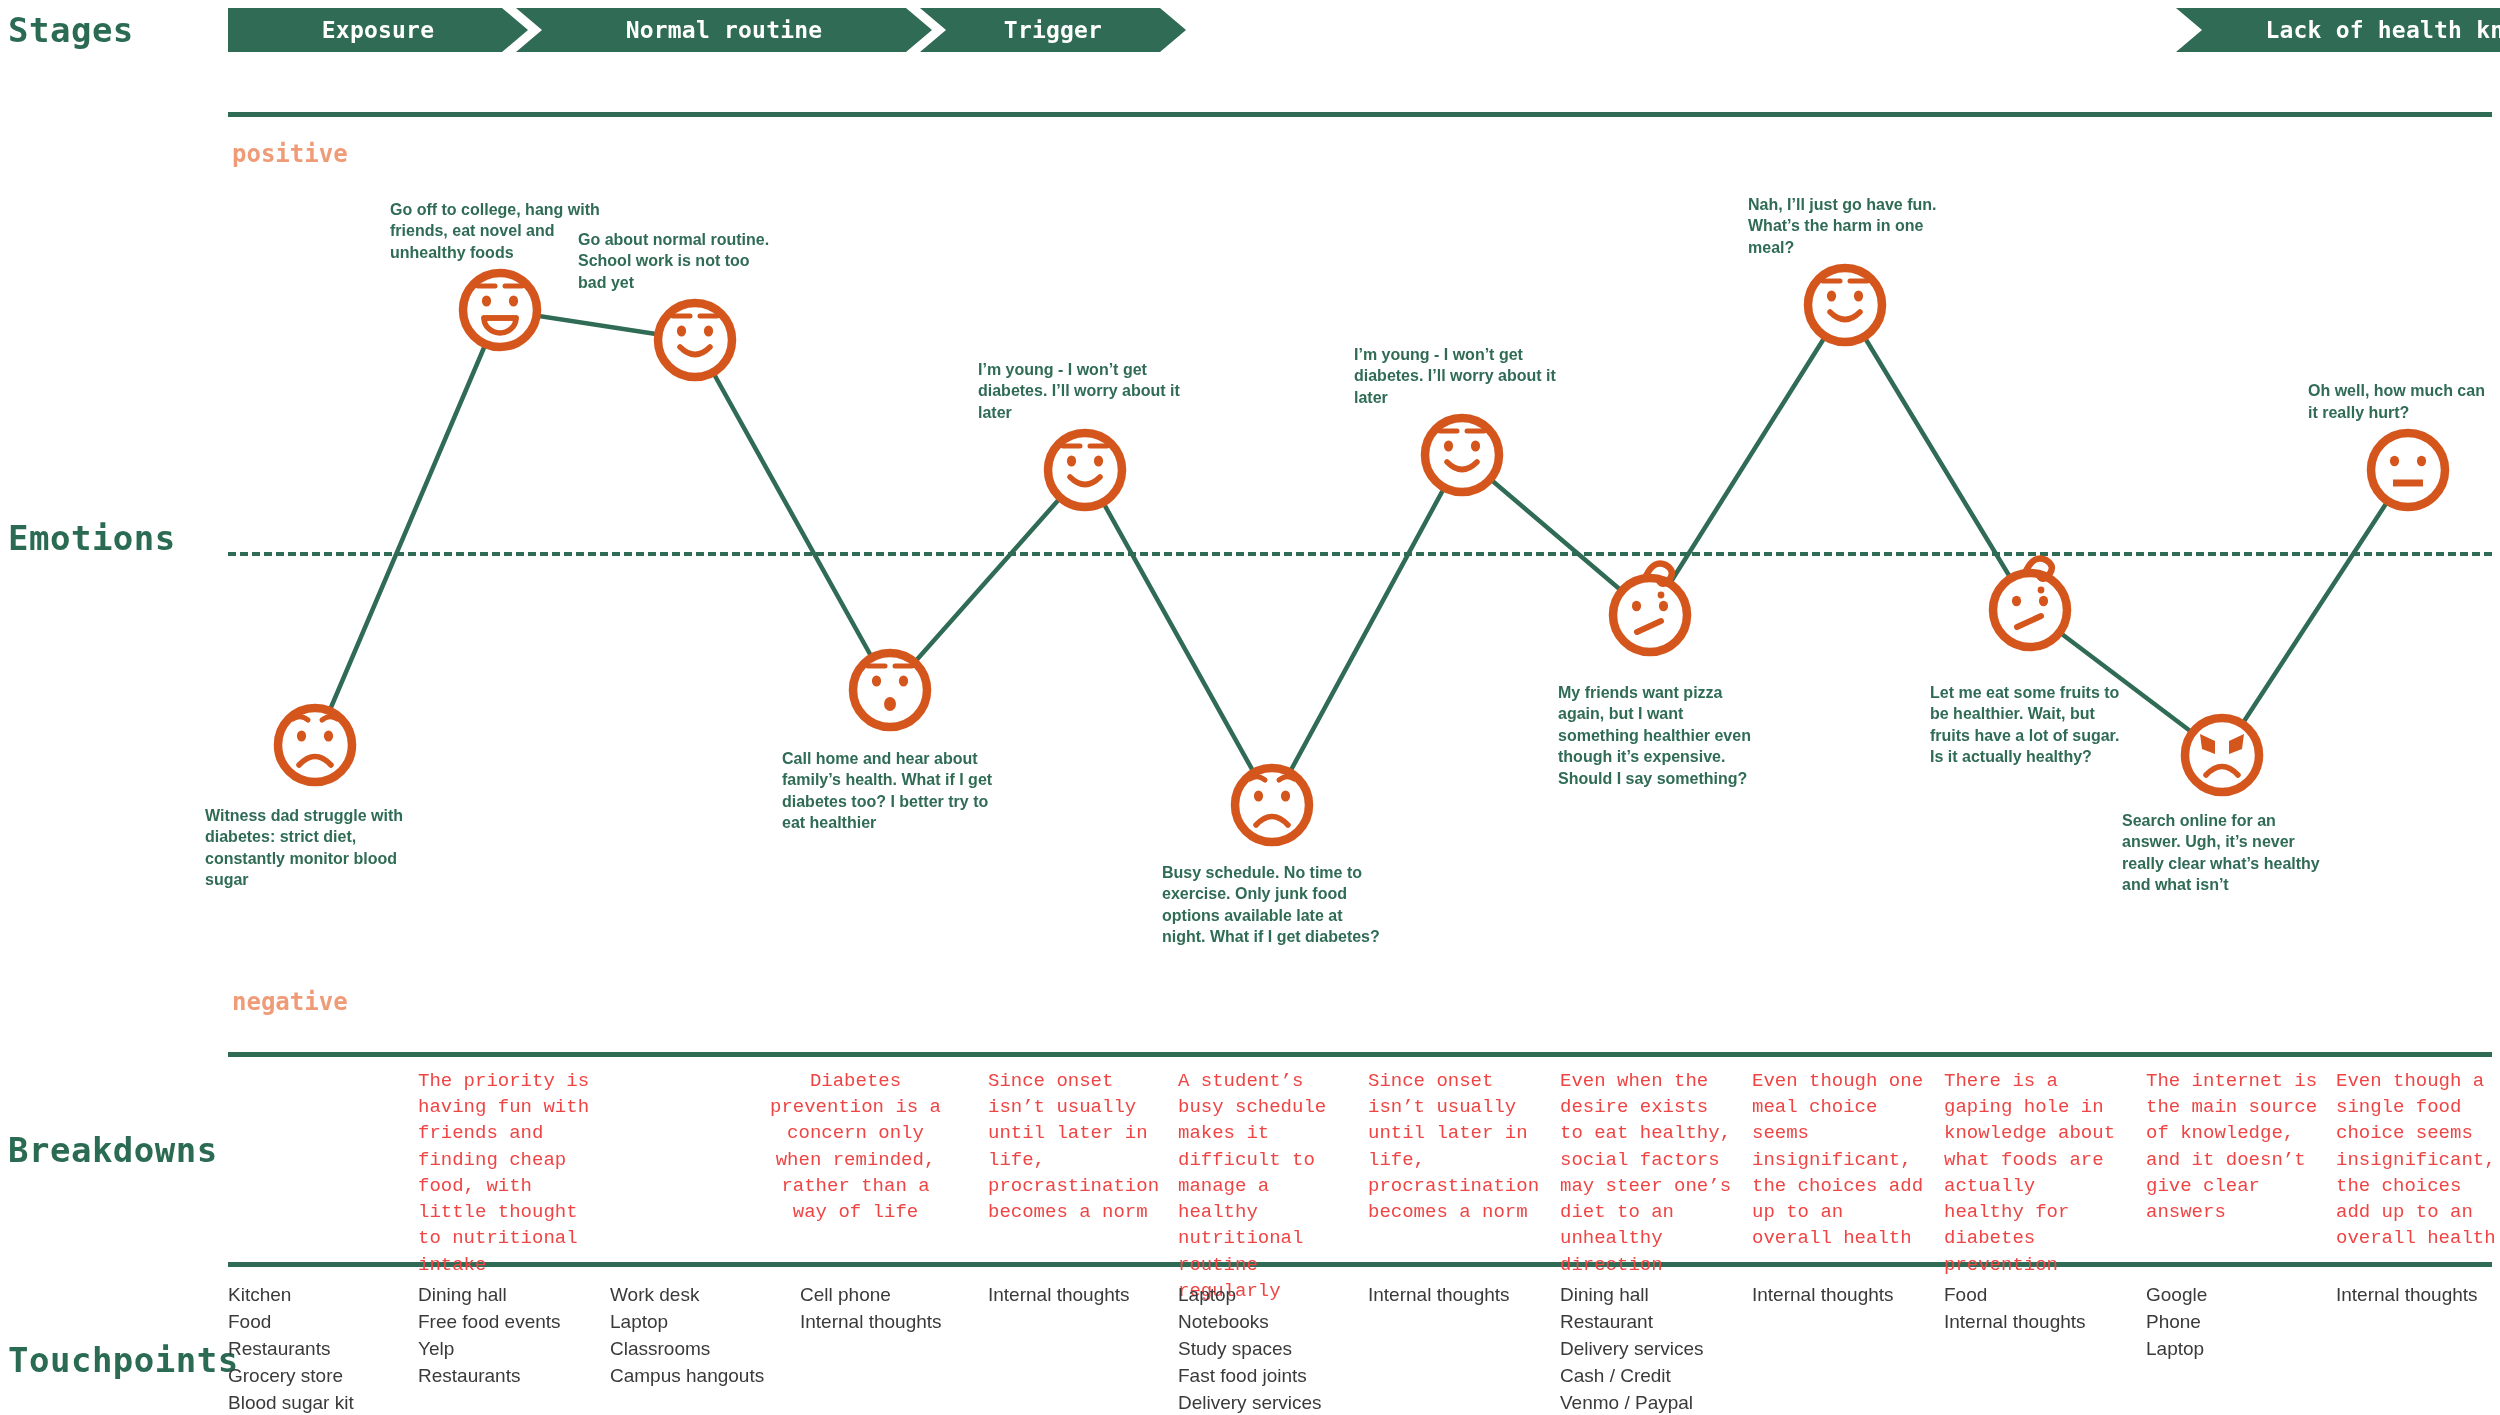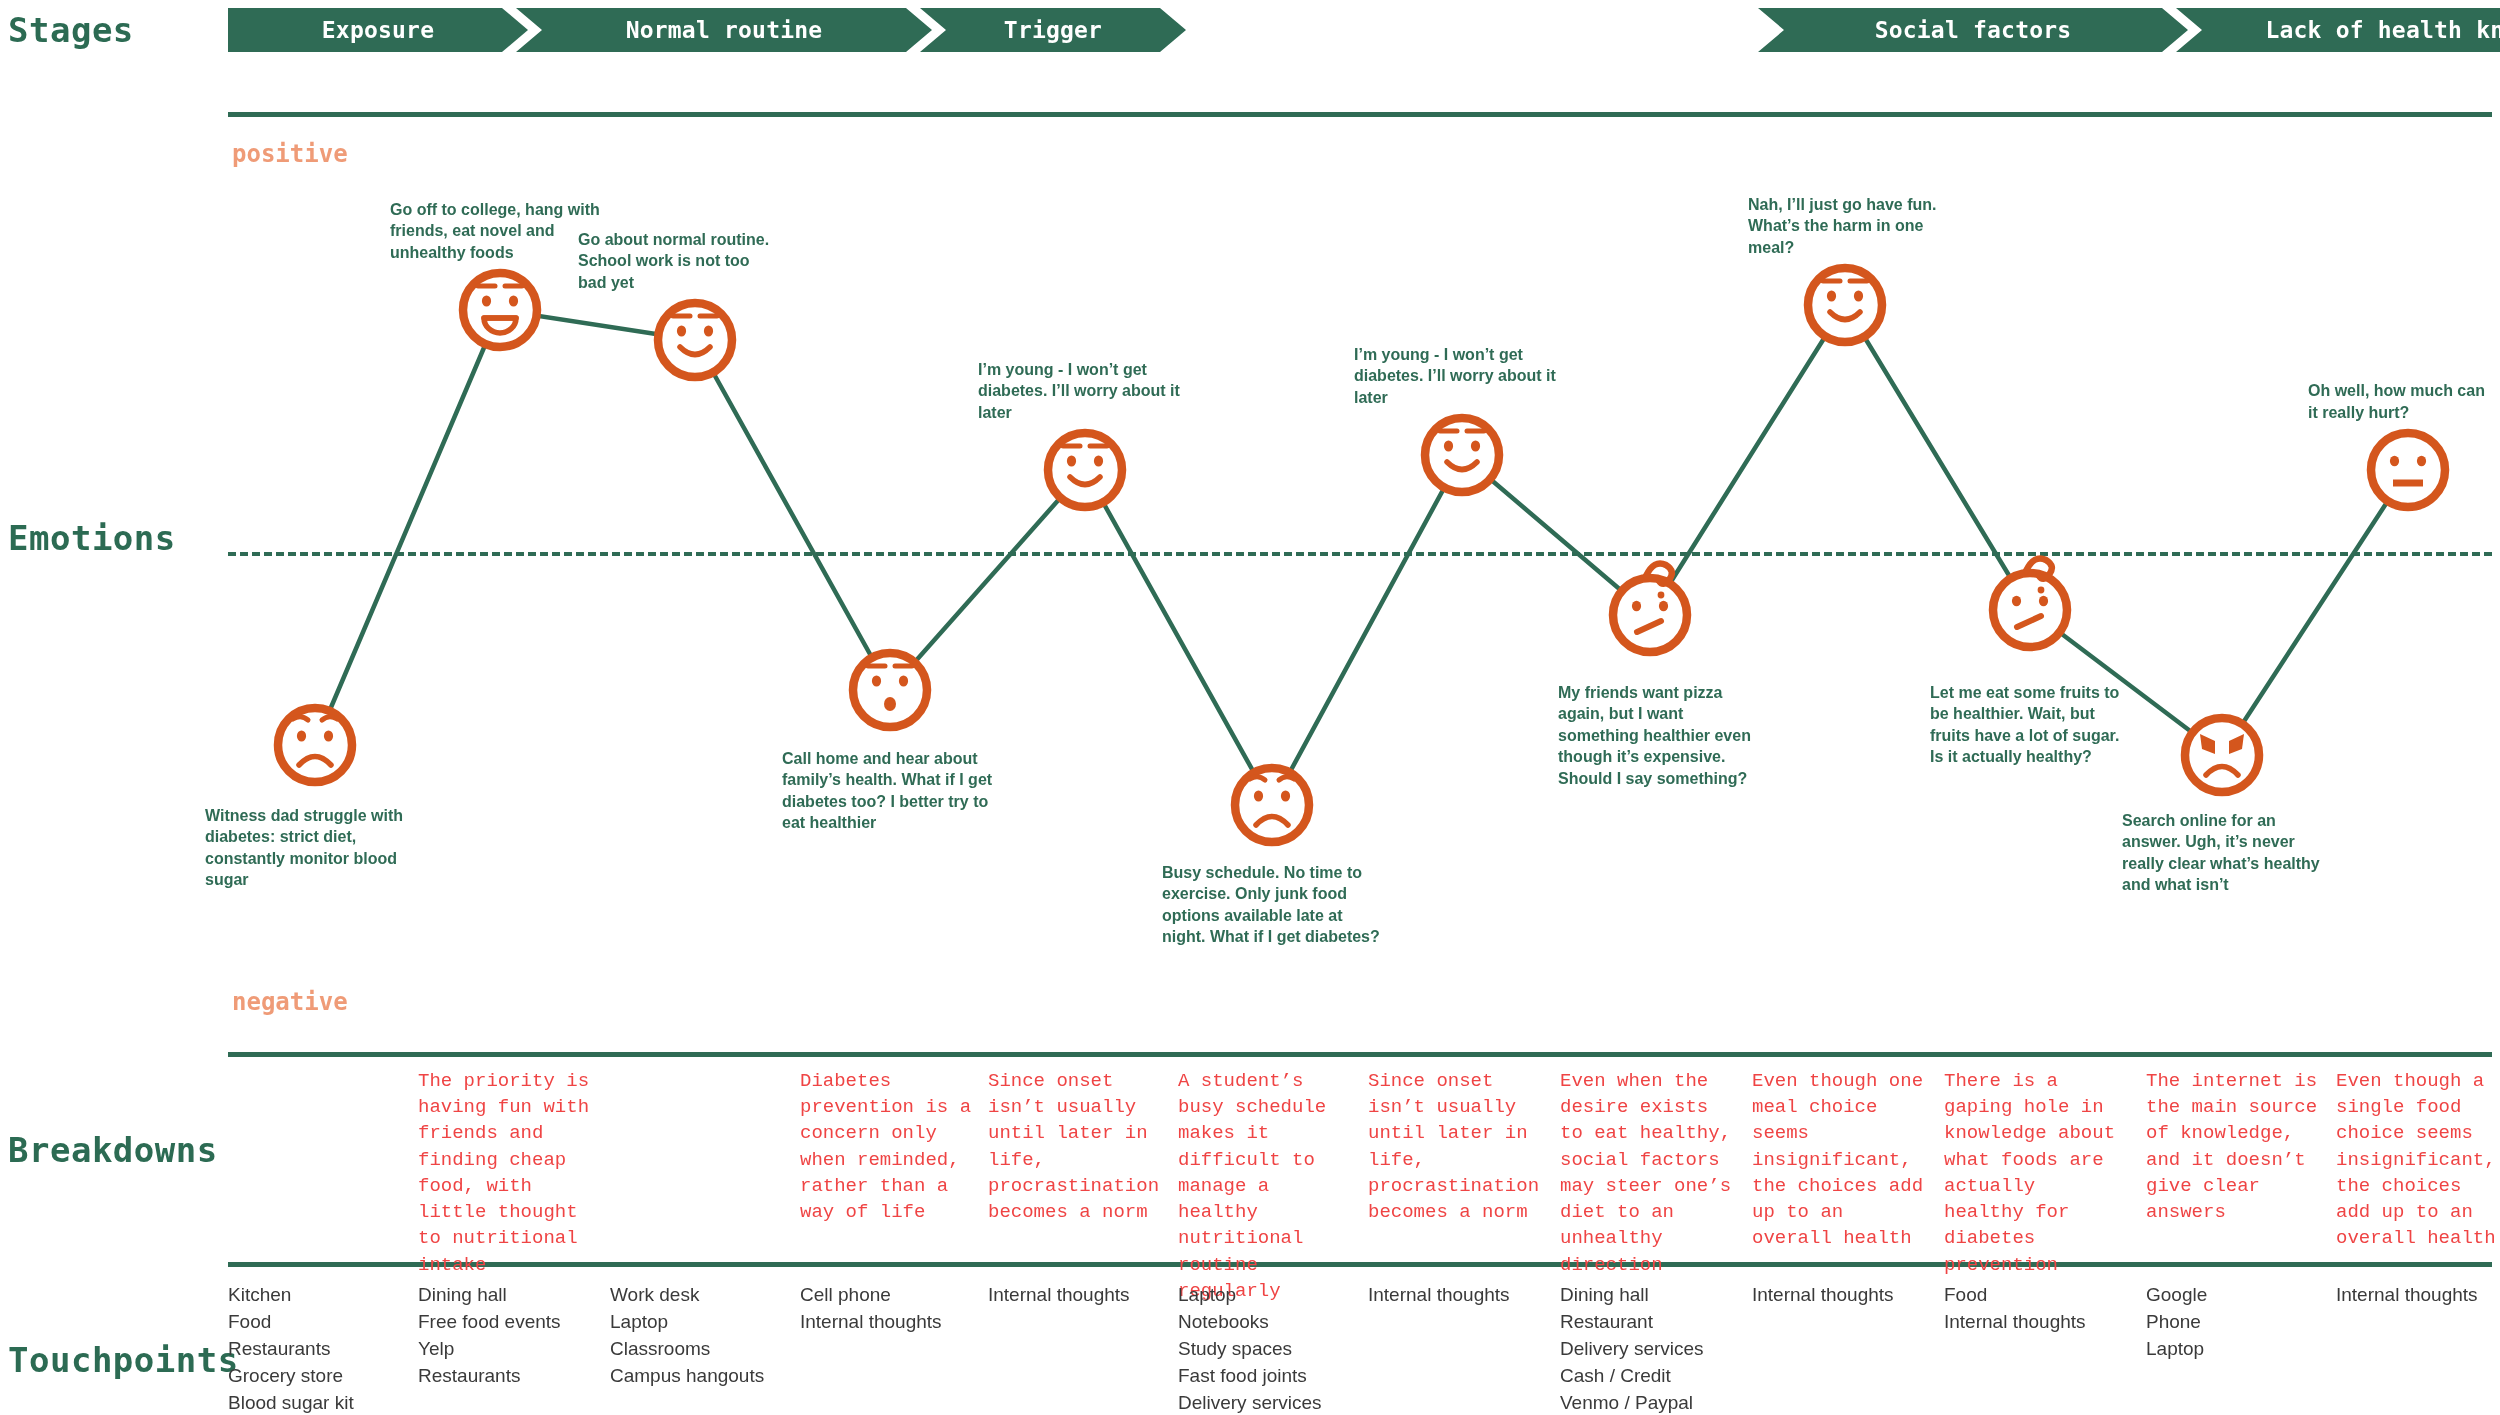--- a/index.html
+++ b/index.html
@@ -62,23 +62,20 @@
 
 <div id="stage-banner">
     <div class="stage-chev first" style="left: 0px; width: 300px;">
       <span>Exposure</span>
     </div>
     <div class="stage-chev" style="left: 692px; width: 266px;">
       <span>Trigger</span>
     </div>
     <div class="stage-chev" style="left: 288px; width: 416px;">
       <span>Normal routine</span>
-    </div>
-    <div class="stage-chev" style="left: 1530px; width: 430px;">
-      <span>Social factors</span>
     </div>
     <div class="stage-chev" style="left: 1948px; width: 516px;">
       <span>Lack of health knowledge</span>
     </div>
   </div>
 
 <div class="hrule" id="rule-top"></div>
 <div class="hrule" id="rule-breakdowns-top"></div>
 <div class="hrule" id="rule-breakdowns-bot"></div>
 <div id="mid-dash"></div>
@@ -192,21 +189,21 @@
     <div class="emo-caption" style="left: 1162px; top: 862px; width: 222px;">Busy schedule. No time to exercise. Only junk food options available late at night. What if I get diabetes?</div>
     <div class="emo-caption" style="left: 1354px; top: auto; width: 218px; bottom: 1007px;">I’m young - I won’t get diabetes. I’ll worry about it later</div>
     <div class="emo-caption" style="left: 1558px; top: 682px; width: 194px;">My friends want pizza again, but I want something healthier even though it’s expensive. Should I say something?</div>
     <div class="emo-caption" style="left: 1748px; top: auto; width: 198px; bottom: 1157px;">Nah, I’ll just go have fun. What’s the harm in one meal?</div>
     <div class="emo-caption" style="left: 1930px; top: 682px; width: 204px;">Let me eat some fruits to be healthier. Wait, but fruits have a lot of sugar. Is it actually healthy?</div>
     <div class="emo-caption" style="left: 2122px; top: 810px; width: 200px;">Search online for an answer. Ugh, it’s never really clear what’s healthy and what isn’t</div>
     <div class="emo-caption" style="left: 2308px; top: auto; width: 190px; bottom: 992px;">Oh well, how much can it really hurt?</div>
   </div>
 <div id="breakdown-row">
     <div class="bd-cell" style="left: 418px; width: 190px;">The priority is having fun with friends and finding cheap food, with little thought to nutritional intake</div>
-    <div class="bd-cell" style="left: 800px; width: 175px;">Diabetes prevention is a concern only when reminded, rather than a way of life</div>
+    <div class="bd-cell" style="left: 768px; width: 175px; text-align: center;">Diabetes prevention is a concern only when reminded, rather than a way of life</div>
     <div class="bd-cell" style="left: 988px; width: 190px;">Since onset isn’t usually until later in life, procrastination becomes a norm</div>
     <div class="bd-cell" style="left: 1178px; width: 180px;">A student’s busy schedule makes it difficult to manage a healthy nutritional routine regularly</div>
     <div class="bd-cell" style="left: 1368px; width: 190px;">Since onset isn’t usually until later in life, procrastination becomes a norm</div>
     <div class="bd-cell" style="left: 1560px; width: 178px;">Even when the desire exists to eat healthy, social factors may steer one’s diet to an unhealthy direction</div>
     <div class="bd-cell" style="left: 1752px; width: 180px;">Even though one meal choice seems insignificant, the choices add up to an overall health</div>
     <div class="bd-cell" style="left: 1944px; width: 180px;">There is a gaping hole in knowledge about what foods are actually healthy for diabetes prevention</div>
     <div class="bd-cell" style="left: 2146px; width: 178px;">The internet is the main source of knowledge, and it doesn’t give clear answers</div>
     <div class="bd-cell" style="left: 2336px; width: 160px;">Even though a single food choice seems insignificant, the choices add up to an overall health</div>
   </div>
 <div id="touchpoint-row">

